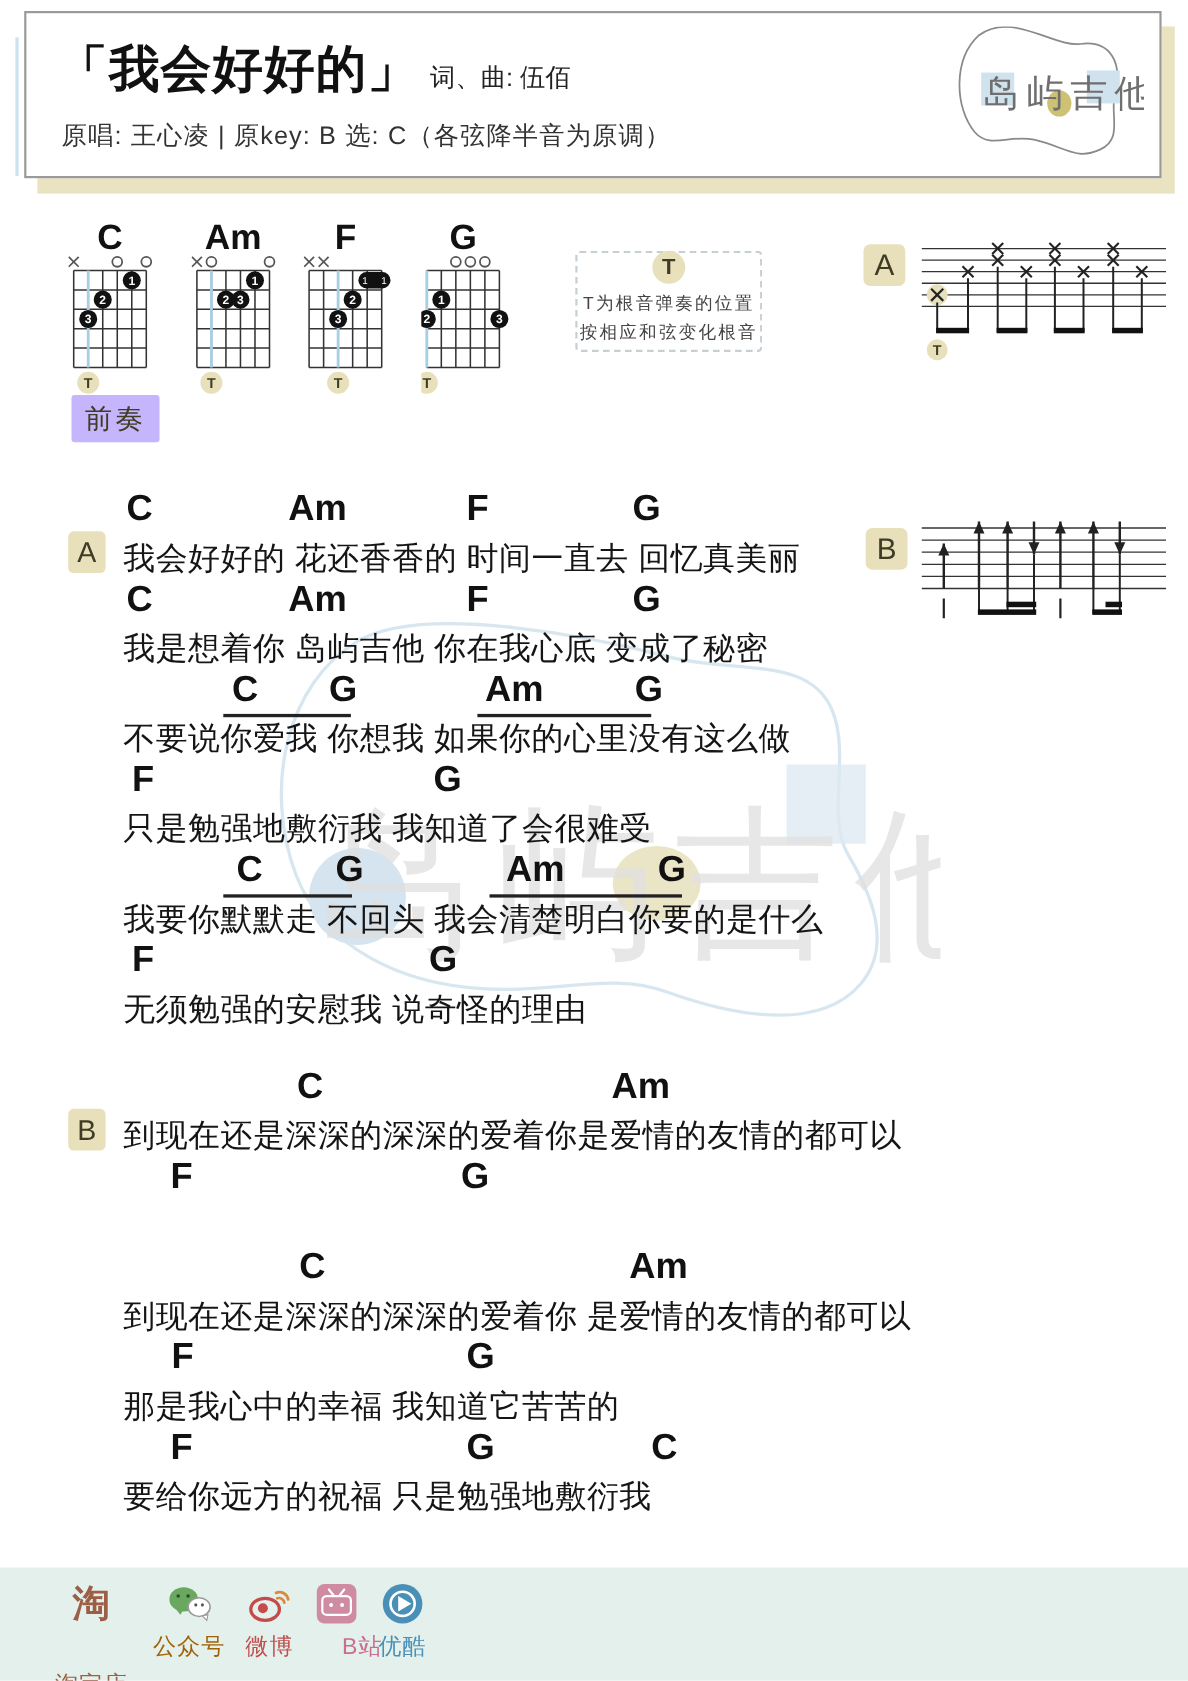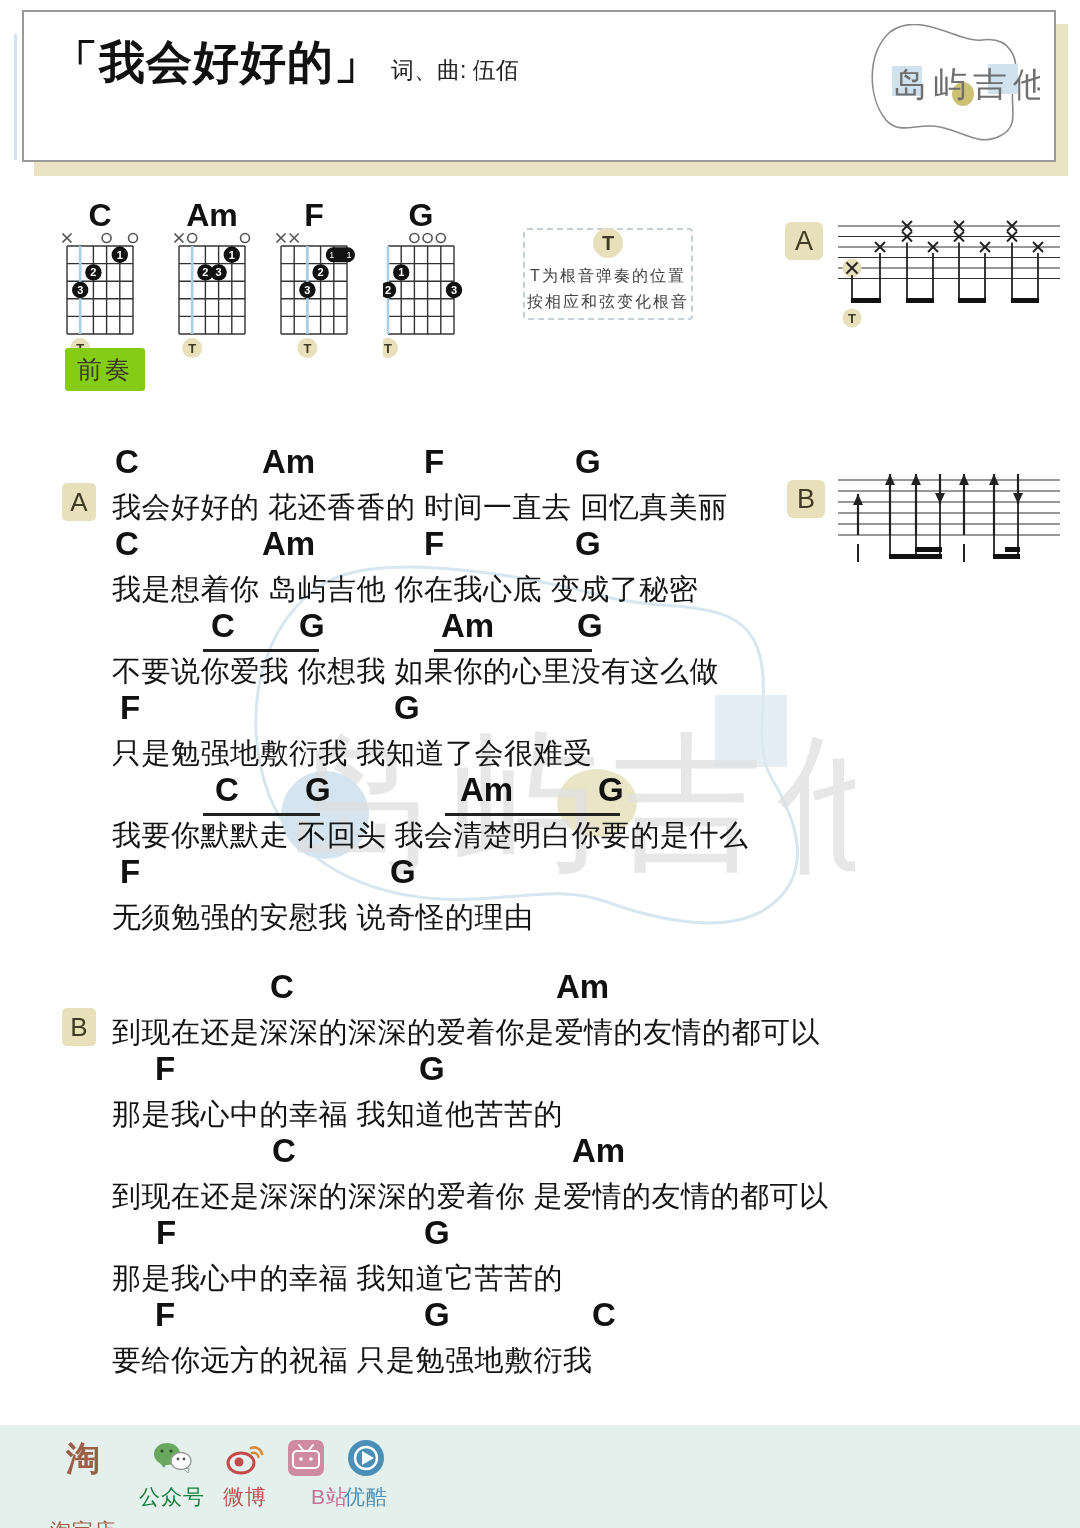--- a/index.html
+++ b/index.html
@@ -32,22 +32,22 @@
   
   .pat-tag{position:absolute;width:38px;height:38px;background:#e7e0ba;border-radius:6px;
     color:#3f3b25;font-size:27px;display:flex;align-items:center;justify-content:center;z-index:3;}
   #patA-tag{left:785px;top:222px;}
   #patB-tag{left:787px;top:480px;}
   #patA-svg{position:absolute;left:828px;top:212px;z-index:2;}
   #patB-svg{position:absolute;left:828px;top:468px;z-index:2;}
 
   
   .intro-row{position:absolute;left:65px;top:348px;display:flex;align-items:center;z-index:2;}
-  .intro-label{background:#84cc16;color:#3f3b25;font-size:25px;letter-spacing:3px;
-    padding:5px 12px;border-radius:3px;}
+  .intro-label{background:#c4b5fd;color:#3f3b25;font-size:25px;letter-spacing:3px;
+    padding:5px 12px;border-radius:3px;margin-top:11px;}
   .intro-chords{margin-left:32px;font-size:34px;font-weight:bold;color:#111;}
   .intro-chords span{margin-right:28px;}
 
   
   #song{position:absolute;left:0;top:0;width:1080px;height:1420px;z-index:2;}
   .sec{position:absolute;left:0;width:1080px;}
   .song-line{position:absolute;left:0;width:1080px;height:82px;}
   .chord{position:absolute;top:0;font-size:33px;font-weight:bold;color:#111;}
   .u-line{position:absolute;top:42px;height:2.5px;background:#222;}
   .lyric{position:absolute;top:45px;font-size:29px;color:#151515;letter-spacing:0.5px;white-space:nowrap;}
@@ -65,20 +65,21 @@
   .tao-glyph{font-size:34px;font-weight:bold;color:#9c5f46;line-height:38px;}
 </style>
 </head>
 <body>
 
 <div class="header-card">
   <div class="title-row">
     <span class="song-title">「我会好好的」</span>
     <span class="song-credits">词、曲: 伍佰</span>
   </div>
+  <div class="song-subtitle">原唱: 王心凌 | 原key: B  选: C（各弦降半音为原调）</div>
   <div class="logo-box">
     <svg width="180" height="124" viewBox="0 0 180 124">
       <path d="M30,8 C6,30 8,74 26,96 C40,112 58,98 80,103 C110,110 118,122 140,112 C162,102 148,80 154,58 C160,34 150,12 122,16 C98,19 60,-14 30,8" fill="none" stroke="#8a8a8a" stroke-width="1.6"></path>
       <rect x="32" y="42" width="30" height="30" fill="#cfe2ee"></rect>
       <rect x="128" y="40" width="30" height="30" fill="#cfe2ee"></rect>
       <ellipse cx="103" cy="70" rx="11" ry="12" fill="#cdc273"></ellipse>
       <text x="33" y="72" font-size="34" letter-spacing="6" fill="#6f6f6f">岛屿吉他</text>
     </svg>
   </div>
 </div>
@@ -346,21 +347,20 @@
     <div class="sec" style="top: 968px;">
       <div class="song-line" style="top: 0px;">
         <span class="chord" style="left: 270px;">C</span>
         <span class="chord" style="left: 556px;">Am</span>
         <div class="lyric" style="left: 112px;">到现在还是深深的深深的爱着你是爱情的友情的都可以</div>
         <div class="sec-tag" style="top: 40px;">B</div>
       </div>
       <div class="song-line" style="top: 82px;">
         <span class="chord" style="left: 155px;">F</span>
         <span class="chord" style="left: 419px;">G</span>
-        <div class="lyric" style="left: 112px;">那是我心中的幸福 我知道他苦苦的</div>
       </div>
       <div class="song-line" style="top: 164px;">
         <span class="chord" style="left: 272px;">C</span>
         <span class="chord" style="left: 572px;">Am</span>
         <div class="lyric" style="left: 112px;">到现在还是深深的深深的爱着你 是爱情的友情的都可以</div>
       </div>
       <div class="song-line" style="top: 246px;">
         <span class="chord" style="left: 156px;">F</span>
         <span class="chord" style="left: 424px;">G</span>
         <div class="lyric" style="left: 112px;">那是我心中的幸福 我知道它苦苦的</div>
@@ -388,21 +388,21 @@
             <ellipse cx="17" cy="16" rx="13" ry="11" fill="#6aa85f"></ellipse>
             <circle cx="12" cy="13" r="1.6" fill="#2c4a28"></circle>
             <circle cx="21" cy="13" r="1.6" fill="#2c4a28"></circle>
             <polygon points="10,25 14,30 17,25" fill="#6aa85f"></polygon>
             <ellipse cx="31" cy="23" rx="10" ry="8.5" fill="#fff" stroke="#9a9a9a" stroke-width="1.4"></ellipse>
             <circle cx="28" cy="21" r="1.4" fill="#555"></circle>
             <circle cx="34" cy="21" r="1.4" fill="#555"></circle>
             <polygon points="34,31 38,35 39,30" fill="#fff" stroke="#9a9a9a" stroke-width="1"></polygon>
           </svg>
         </div>
-        <div class="f-label" style="color: #15803d;">公众号</div>
+        <div class="f-label" style="color: #a16207;">公众号</div>
       </div>
       <div class="f-item" style="left: 203px;">
         <div class="f-icon">
           <svg width="44" height="40" viewBox="0 0 44 40">
             <ellipse cx="18" cy="25" rx="13" ry="10" fill="none" stroke="#c54a4a" stroke-width="3"></ellipse>
             <circle cx="16" cy="24" r="4.5" fill="#c54a4a"></circle>
             <path d="M28,10 C33,8 38,11 39,16" fill="none" stroke="#d98a3d" stroke-width="2.6" stroke-linecap="round"></path>
             <path d="M29,15 C32,14 35,16 35.5,19" fill="none" stroke="#d98a3d" stroke-width="2.4" stroke-linecap="round"></path>
           </svg>
         </div>

